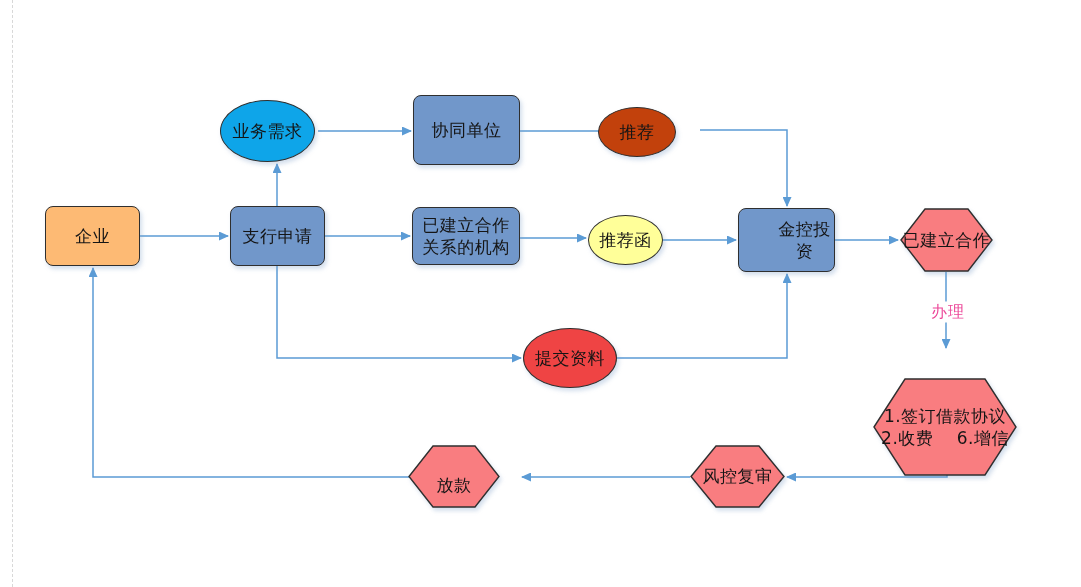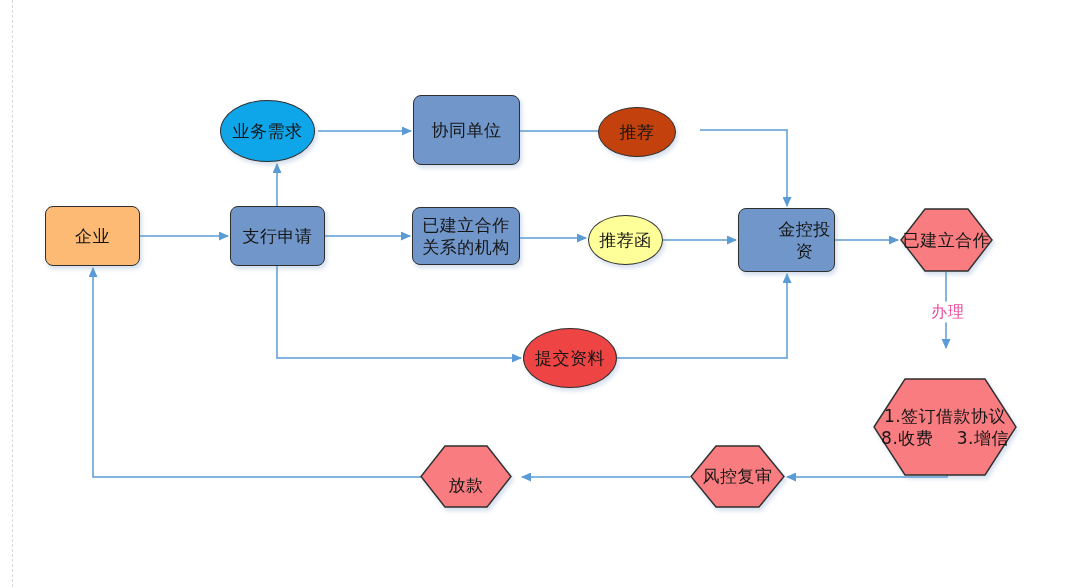--- a/index.html
+++ b/index.html
@@ -96,32 +96,32 @@
         <div class="label">
           <div>提交资料</div>
         </div>
       </div>
       <div class="node hexagon" style="left: 873px; top: 350px; width: 144px; height: 98px; margin-top: 28px;">
         <svg width="144" height="98" viewBox="0 0 144 98">
           <polygon points="1,49 32,1 112,1 143,49 112,97 32,97" fill="#f97d80" stroke="#2f2f2f" stroke-width="1.4"></polygon>
         </svg>
         <div class="label">
           <div>1.签订借款协议</div>
-          <div>8.收费　 3.增信</div>
+          <div>2.收费　 6.增信</div>
         </div>
       </div>
       <div class="node hexagon" style="left: 690px; top: 445px; width: 95px; height: 63px;">
         <svg width="95" height="63" viewBox="0 0 95 63">
           <polygon points="1,31.5 26,1 69,1 94,31.5 69,62 26,62" fill="#f97d80" stroke="#2f2f2f" stroke-width="1.4"></polygon>
         </svg>
         <div class="label">
           <div>风控复审</div>
         </div>
       </div>
-      <div class="node hexagon" style="left: 420px; top: 445px; width: 92px; height: 80px;">
+      <div class="node hexagon" style="left: 408px; top: 445px; width: 92px; height: 80px;">
         <svg width="92" height="63" viewBox="0 0 92 63">
           <polygon points="1,31.5 25,1 67,1 91,31.5 67,62 25,62" fill="#f97d80" stroke="#2f2f2f" stroke-width="1.4"></polygon>
         </svg>
         <div class="label">
           <div>放款</div>
         </div>
       </div>
     </div>
   <div id="labels-layer">
       <div class="edge-label" style="left: 948px; top: 312px;">办理</div>

